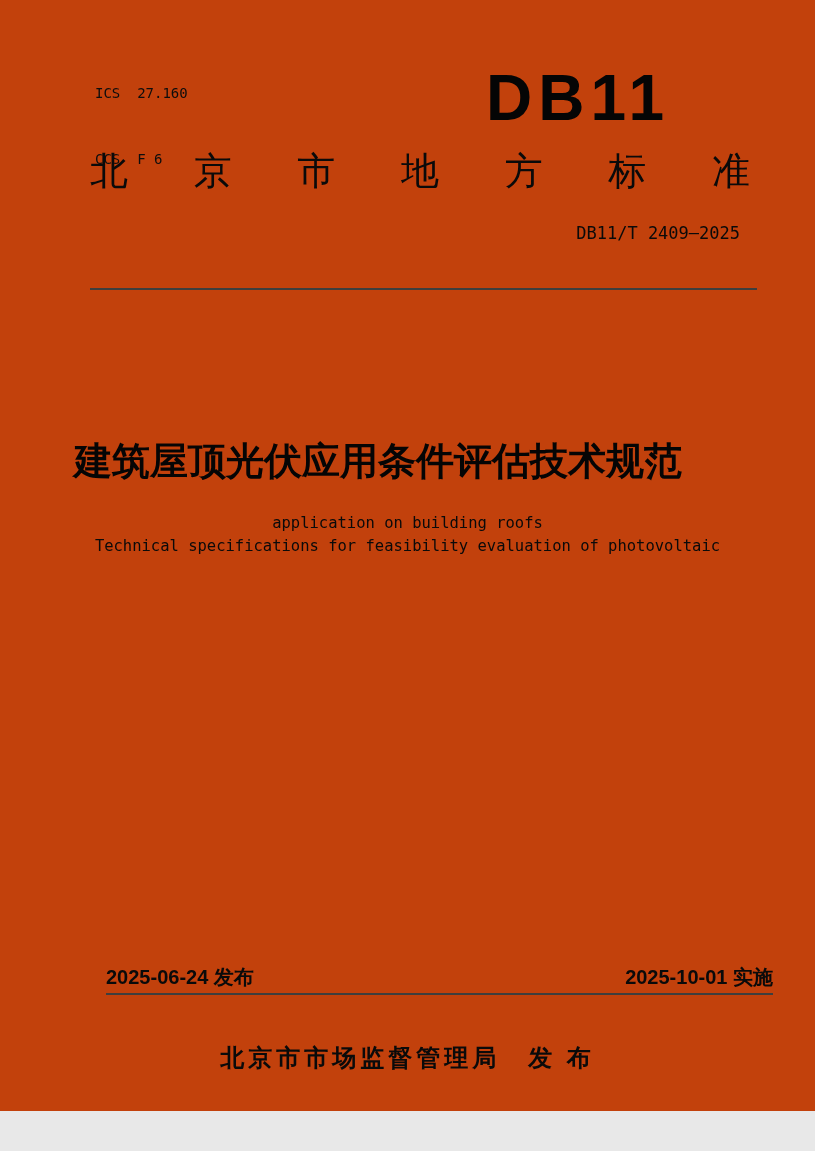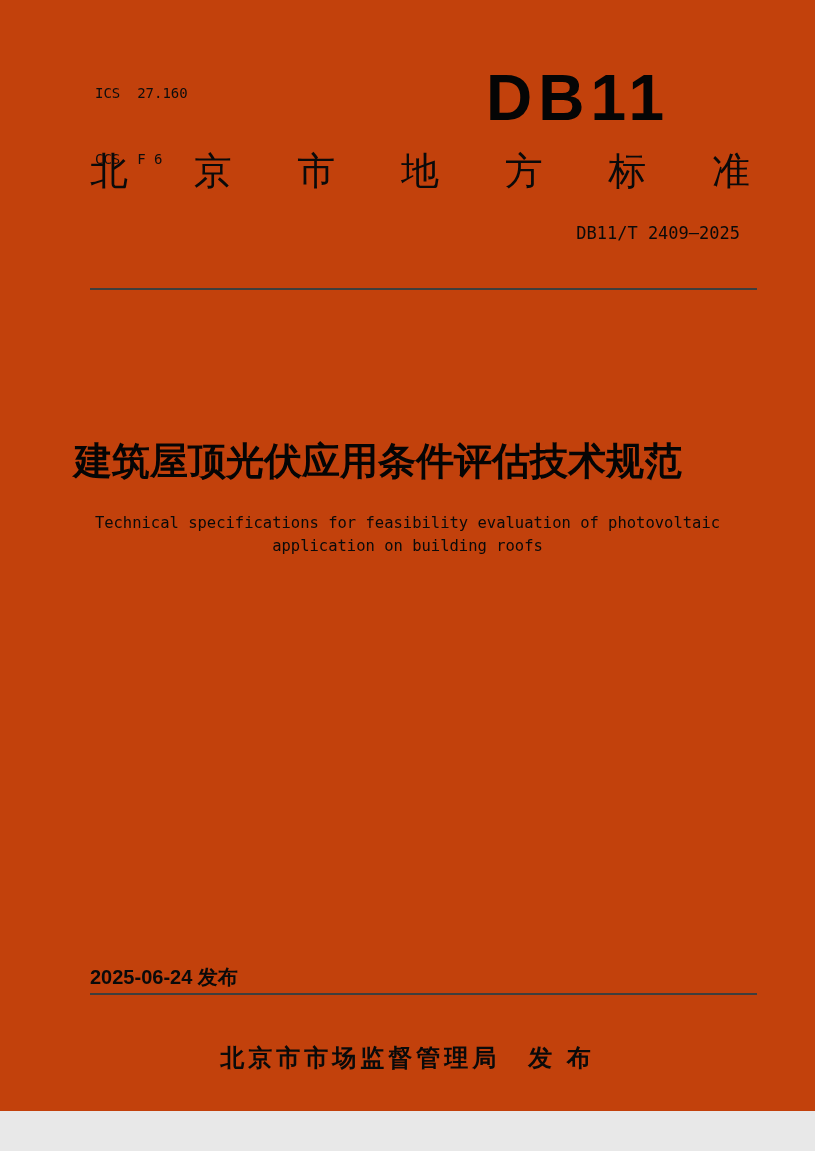--- a/index.html
+++ b/index.html
@@ -86,21 +86,21 @@
     top: 512px;
     width: 667px;
     text-align: center;
     font-size: 15.5px;
     line-height: 23px;
     color: #0a0a0a;
   }
 
   .dates-row {
     position: absolute;
-    left: 90px;
+    left: 106px;
     top: 964px;
     width: 667px;
     display: flex;
     justify-content: space-between;
     align-items: baseline;
     font-size: 20px;
     line-height: 26px;
     font-weight: bold;
     padding-bottom: 3px;
     border-bottom: 2px solid #3e3e3e;
@@ -135,25 +135,26 @@
 
   <div class="standard-type">北京市地方标准</div>
 
   <div class="standard-number mono">DB11/T 2409—2025</div>
 
   <div class="rule rule-top"></div>
 
   <div class="doc-title-zh">建筑屋顶光伏应用条件评估技术规范</div>
 
   <div class="doc-title-en mono">
+    <div>application on building roofs</div>
     <div>Technical specifications for feasibility evaluation of photovoltaic</div>
-    <div>application on building roofs</div>
   </div>
 
   <div class="dates-row">
     <span>2025-06-24 发布</span>
+    <span>2025-10-01 实施</span>
   </div>
 
   <div class="publisher-row">
     <span>北京市市场监督管理局</span><span class="publish-label">发 布</span>
   </div>
 
 </div>
 
 </body></html>

